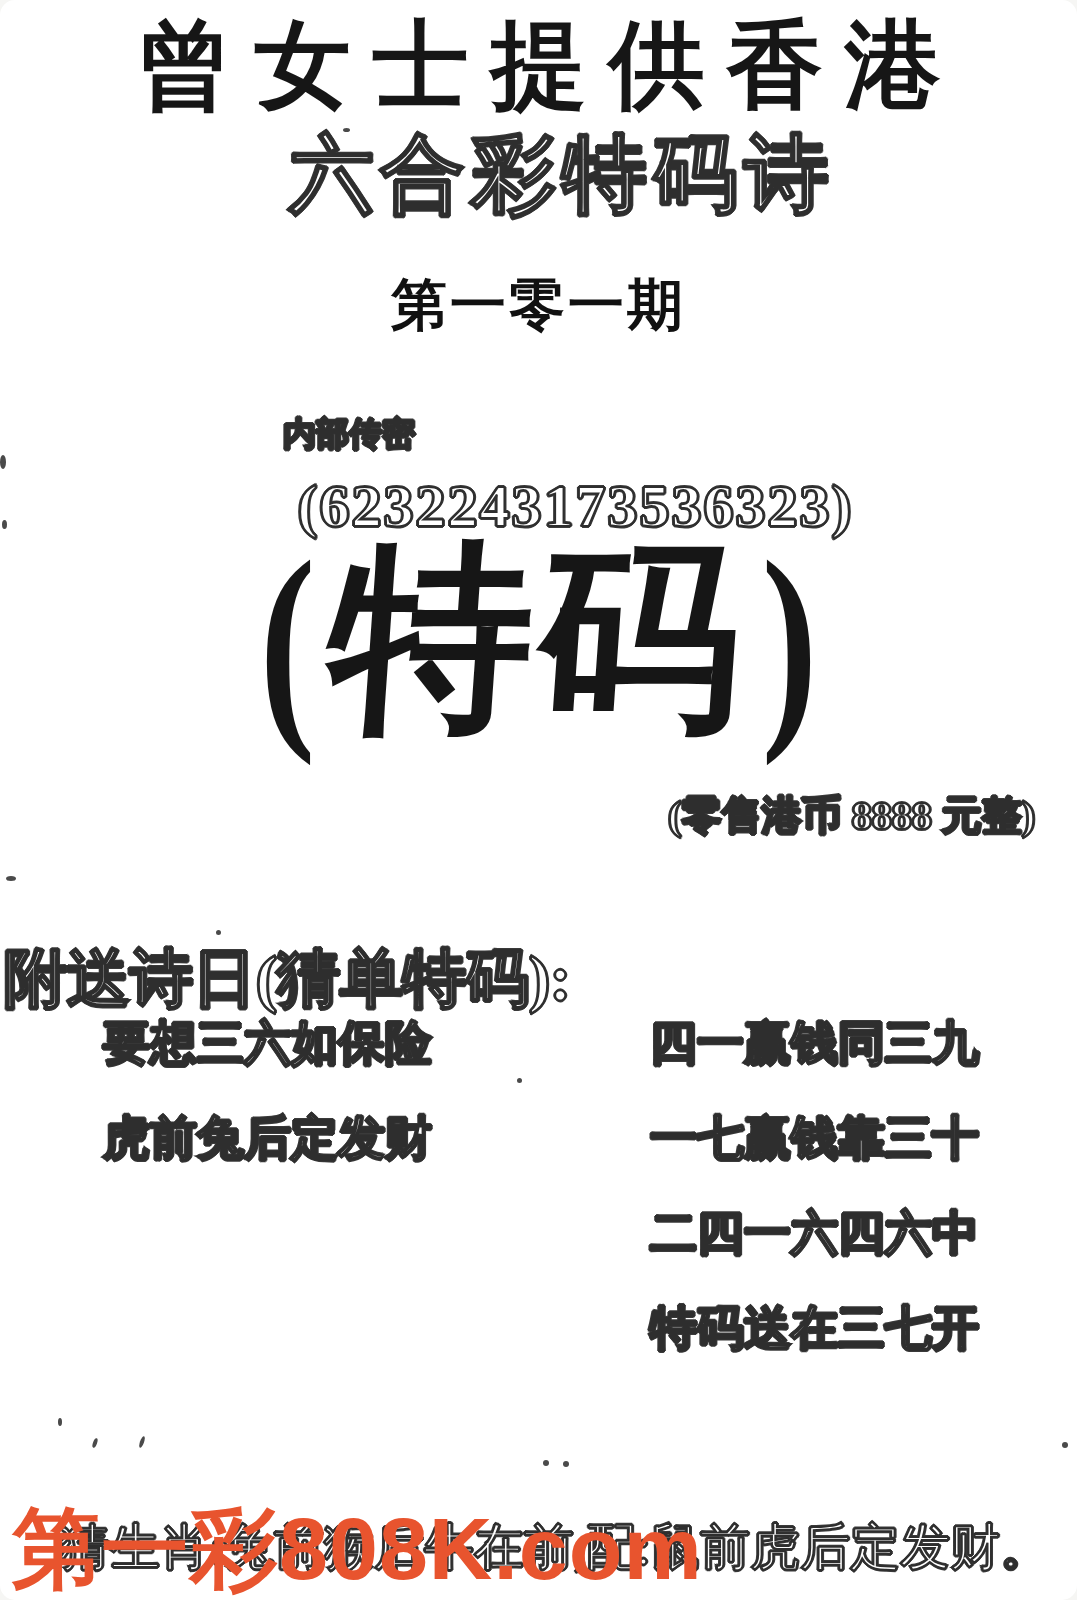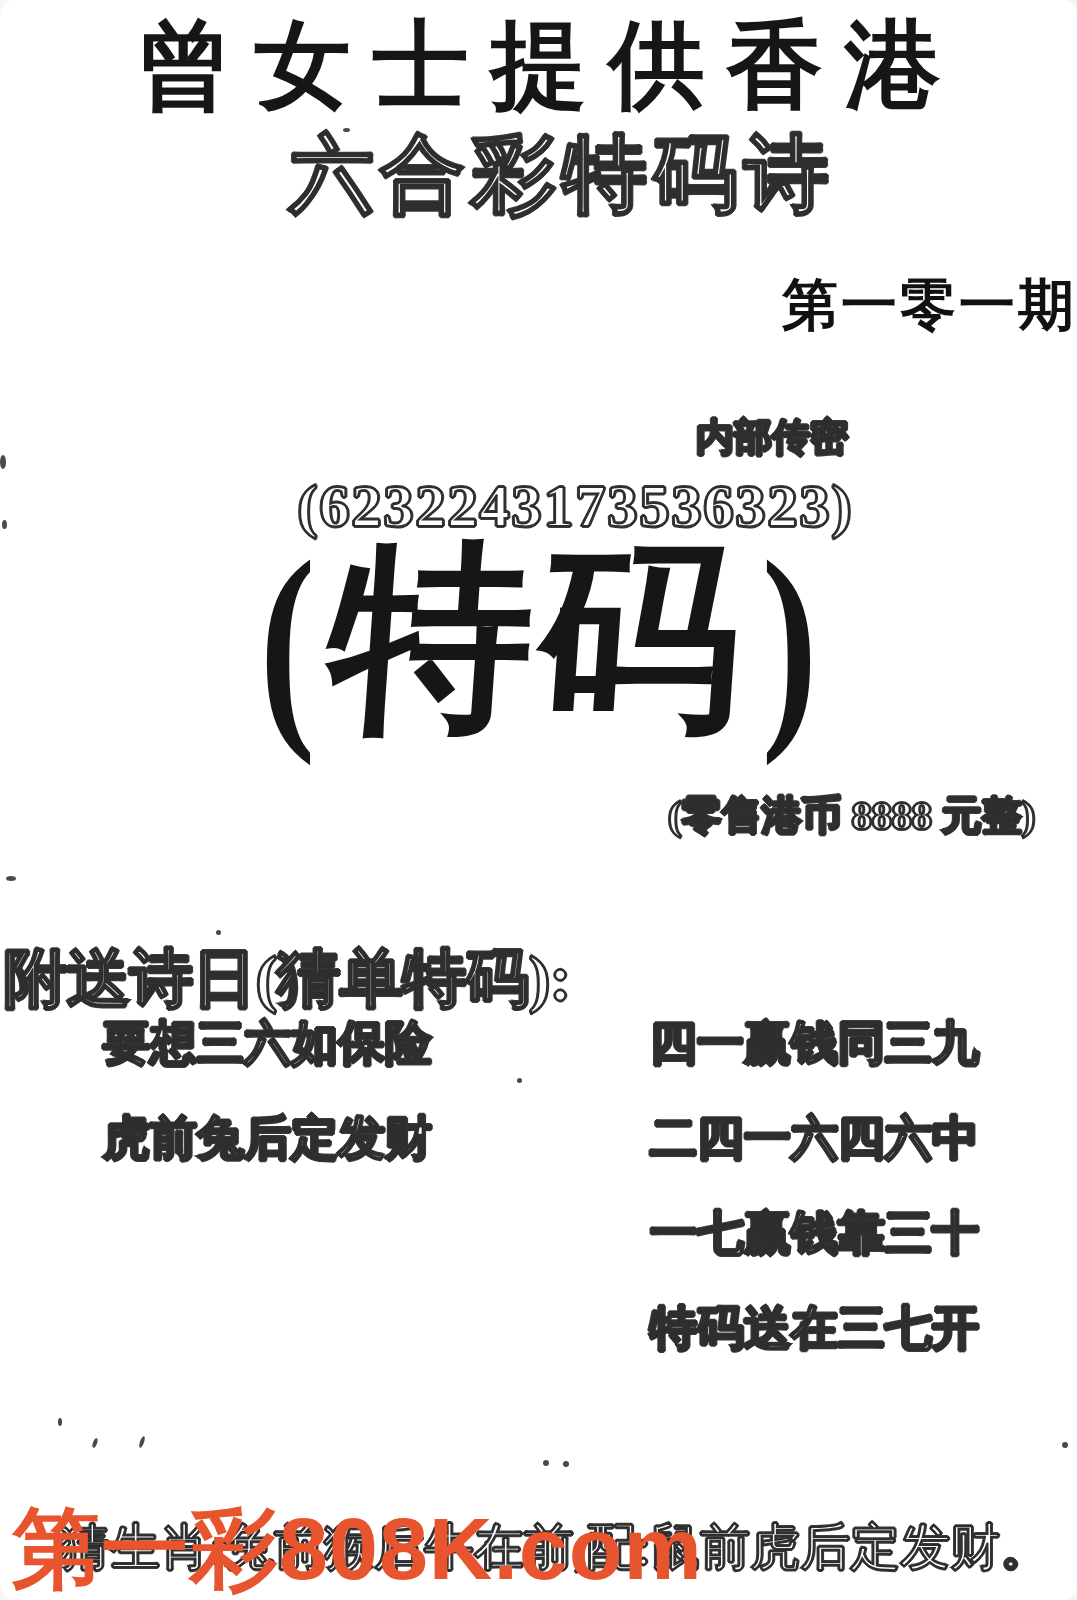--- a/index.html
+++ b/index.html
@@ -36,30 +36,30 @@
     box-sizing: border-box;
   }
   .t2 {
     top: 118px; left: 24px; width: 100%;
     text-align: center;
     font-size: 84px; font-weight: 700;
     letter-spacing: 7px;
   }
   .issue {
     top: 268px; left: 0; width: 100%;
-    text-align: right;
+    text-align: center;
     font-family: "Liberation Sans", "DejaVu Sans", sans-serif;
     font-size: 56px; font-weight: 900;
     letter-spacing: 3px;
     color: #111111;
   }
   .notice {
     top: 412px; left: 283px; width: 565px;
-    display: flex; justify-content: flex-end;
-    font-size: 38px; font-weight: 600;
+    display: flex; justify-content: flex-start;
+    font-size: 33px; font-weight: 600;
   }
   .code {
     top: 472px; left: 37px; width: 100%;
     text-align: center;
     font-size: 60px; font-weight: 600;
     letter-spacing: 2px;
   }
   .feature {
     top: 528px; left: 0; width: 100%;
     display: flex; justify-content: center; align-items: center;
@@ -140,22 +140,22 @@
 
   <div class="abs intro outline">附送诗日(猜单特码):</div>
 
   <div class="poem-col left">
     <div class="verse outline">要想三六如保险</div>
     <div class="verse outline">虎前兔后定发财</div>
   </div>
 
   <div class="poem-col right">
     <div class="verse outline">四一赢钱同三九</div>
+    <div class="verse outline">一七赢钱靠三十</div>
     <div class="verse outline">二四一六四六中</div>
-    <div class="verse outline">一七赢钱靠三十</div>
     <div class="verse outline">特码送在三七开</div>
   </div>
 
   <div class="abs zodiac outline">猜生肖:兔前猴后牛在前,配:鼠前虎后定发财。</div>
 
   <div class="abs watermark" style="color: rgb(232, 84, 46);">第一彩808K.com</div>
 
   <div class="speck" style="left:6px; top:876px; width:10px; height:5px;"></div>
   <div class="speck" style="left:216px; top:930px; width:5px; height:5px;"></div>
   <div class="speck" style="left:517px; top:1078px; width:5px; height:5px;"></div>

